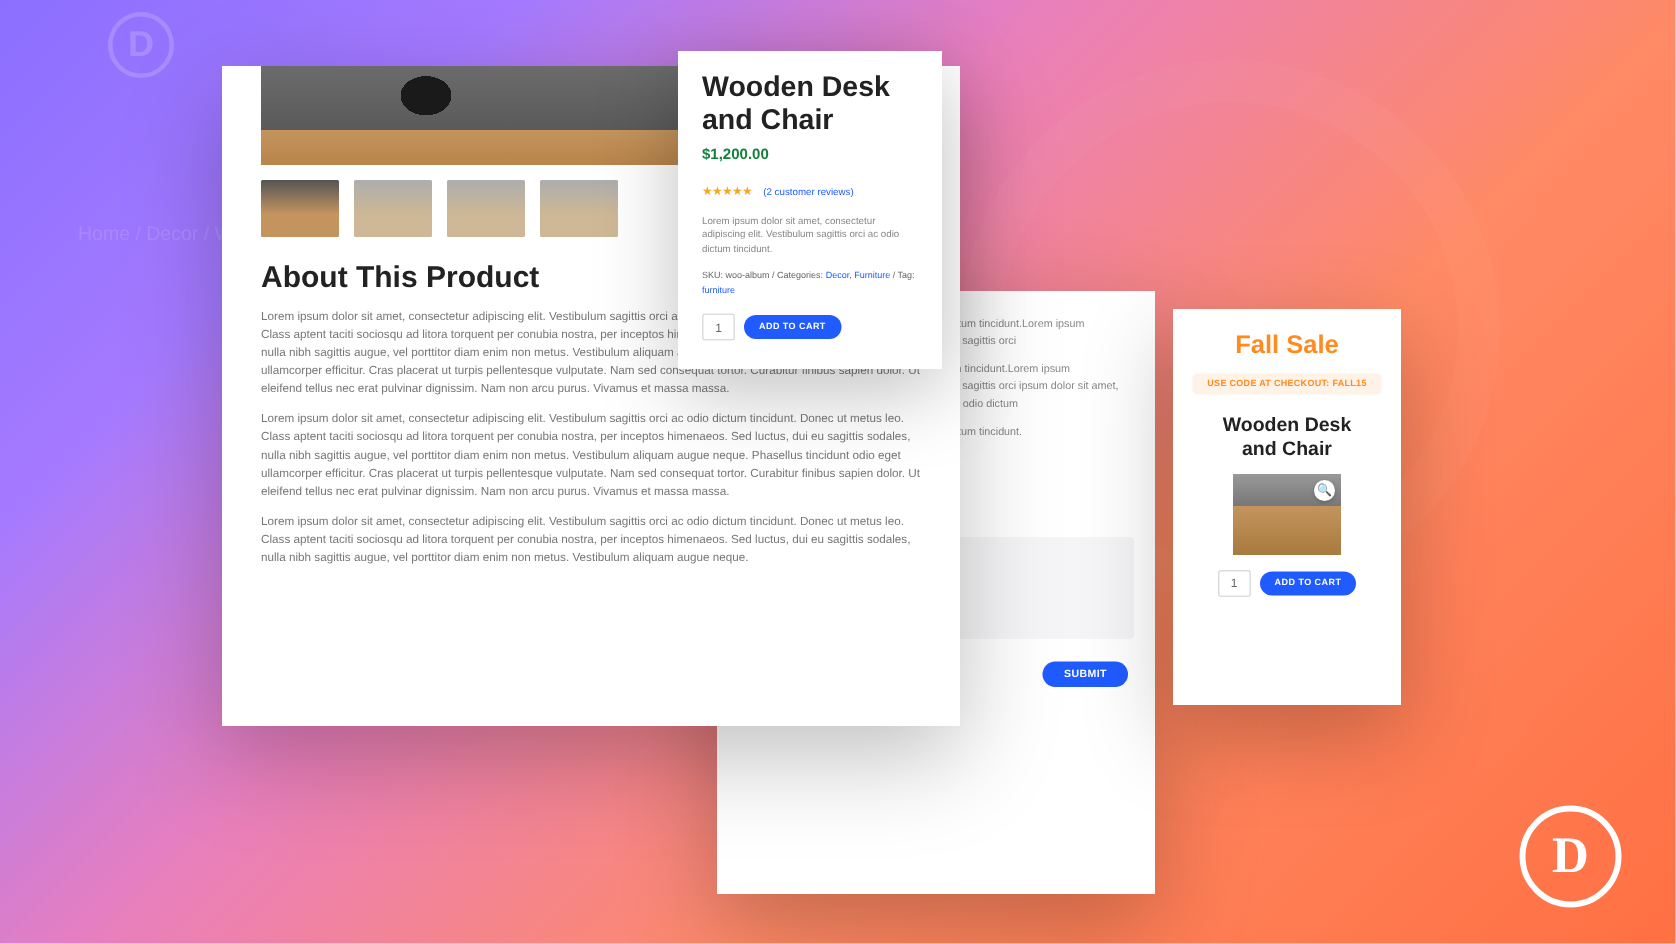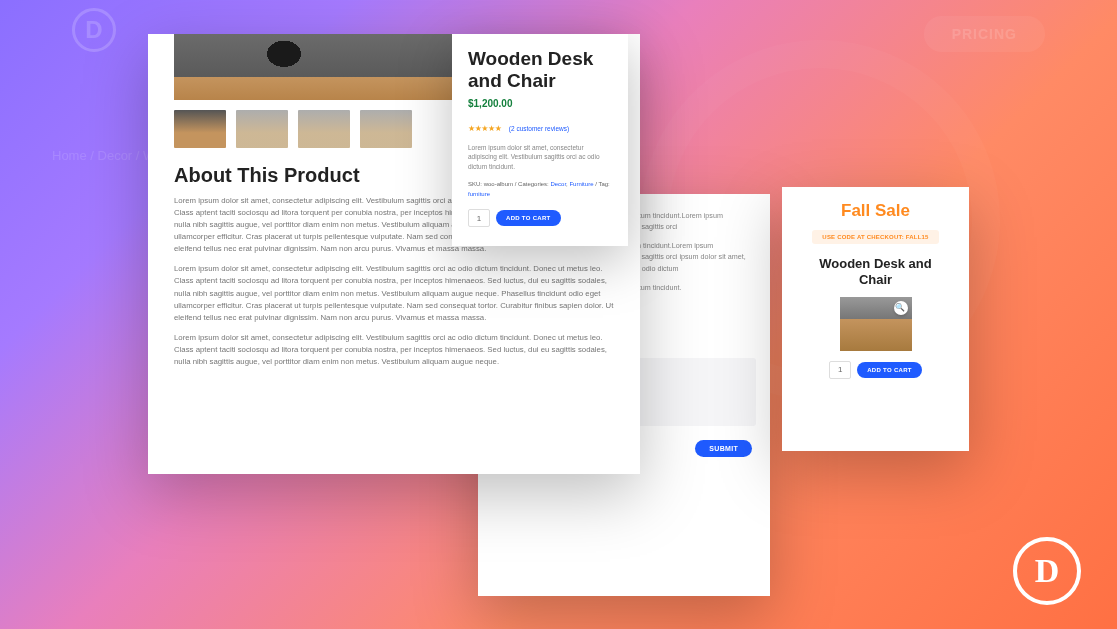--- a/index.html
+++ b/index.html
@@ -53,21 +53,21 @@
 .bg-breadcrumb {
   position: absolute;
   top: 148px; left: 52px;
   color: rgba(255,255,255,0.7);
   font-size: 13px;
 }
 
 
 .card1 {
   position: absolute;
-  top: 34px; left: 148px;
+  top: 44px; left: 148px;
   width: 492px; height: 440px;
   background: #fff;
   box-shadow: 0 20px 60px rgba(0,0,0,0.25);
   padding: 0 26px 20px 26px;
   overflow: hidden;
 }
 .product-image {
   margin: 0 0 10px 0;
   height: 66px;
   background: linear-gradient(180deg, #6b6b6b 0%, #5a5a5a 65%, #c4945e 65%, #b8844a 100%);
@@ -165,22 +165,22 @@
   border: none;
   font-size: 7px; font-weight: 600;
   padding: 5px 14px;
   border-radius: 10px;
   letter-spacing: 0.3px;
 }
 
 
 .card4 {
   position: absolute;
-  top: 187px; left: 782px;
-  width: 187px; height: 264px;
+  top: 206px; left: 782px;
+  width: 152px; height: 264px;
   background: #fff;
   box-shadow: 0 20px 60px rgba(0,0,0,0.25);
   padding: 14px 12px;
   text-align: center;
 }
 .card4 .sale-title { color: #ff8a1f; font-size: 17px; font-weight: 700; margin-bottom: 4px; }
 .card4 .sale-sub { color: #222; font-size: 10.5px; font-weight: 700; line-height: 1.3; margin-bottom: 10px; padding: 0 4px; }
 .code-badge {
   display: inline-block;
   background: #fff2e6;
@@ -218,21 +218,20 @@
   display: flex; align-items: center; justify-content: center;
   color: #fff; font-size: 34px; font-weight: bold;
   font-family: Georgia, serif;
 }
 </style>
 </head>
 <body>
 
 <div class="bg-layer">
   <div class="bg-logo-left">D</div>
-  <div class="bg-pricing">PRICING</div>
   <div class="bg-big-d"></div>
   <div class="bg-title">and</div>
   <div class="bg-breadcrumb">Home / Decor / W</div>
 </div>
 
 <div class="card3">
   <p class="para">consectetur adipiscing elit. ac odio dictum tincidunt.Lorem ipsum consectetur adipiscing elit. Vestibulum sagittis orci</p>
   <p class="para">consectetur adipiscing elit. odio dictum tincidunt.Lorem ipsum consectetur adipiscing elit. Vestibulum sagittis orci ipsum dolor sit amet, consectetur Vestibulum sagittis orci ac odio dictum</p>
   <p class="para">consectetur adipiscing elit. ac odio dictum tincidunt.</p>
   <div class="add-review">

